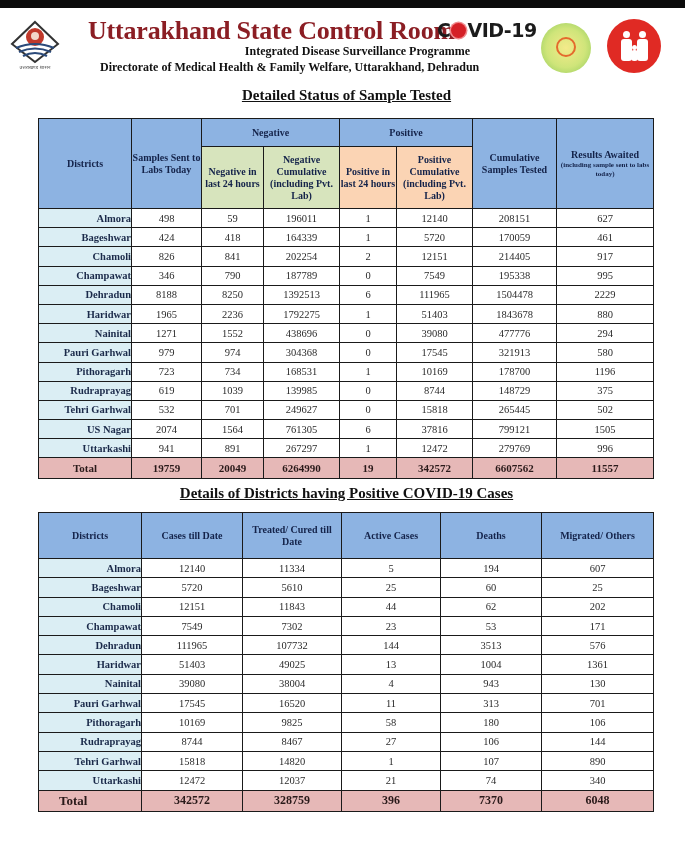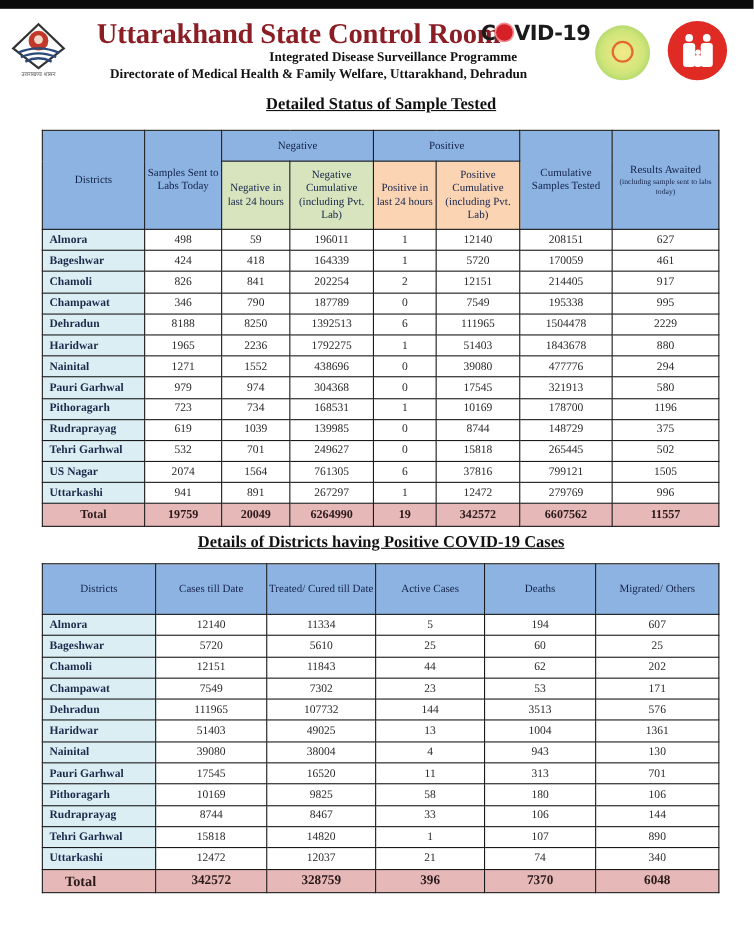--- a/index.html
+++ b/index.html
@@ -23,26 +23,26 @@
   .logo-nhm .disc { position: absolute; left: 4px; top: 2px; width: 54px; height: 54px; border-radius: 50%; background: #e02a24; }
   .logo-nhm .fig { position: absolute; background: #fff; border-radius: 3px; }
   .logo-nhm .head { position: absolute; background: #fff; border-radius: 50%; }
 
   .sec-title { position: absolute; left: 0; width: 685px; text-align: center; font-weight: bold; font-size: 15px; text-decoration: underline; white-space: nowrap; }
   #sec1 { top: 87px; padding-left: 8px; box-sizing: border-box; }
   #sec2 { top: 485px; padding-left: 8px; box-sizing: border-box; }
 
   table { position: absolute; border-collapse: collapse; table-layout: fixed; left: 38px; width: 615px; }
   td, th { border: 1px solid #1a1a1a; padding: 0; text-align: center; vertical-align: middle; }
-  th { font-weight: normal; color: #14234a; font-size: 10px; line-height: 12px; }
+  th { font-weight: bold; color: #14234a; font-size: 10px; line-height: 12px; }
   td { font-size: 10.5px; color: #2a2a2a; }
   .blue { background: #8db3e2; }
   .green { background: #d7e4bd; }
   .orange { background: #fbd4b4; }
-  td.dist { background: #dbeef4; text-align: left; padding-left: 6px; font-weight: bold; color: #1b2a4a; font-size: 10.5px; }
+  td.dist { background: #dbeef4; text-align: right; padding-left: 6px; font-weight: bold; color: #1b2a4a; font-size: 10.5px; }
   tr.total td { background: #e6b8b7; font-weight: bold; color: #2a1a1a; font-size: 11px; }
   tr.total td.tlabel { font-size: 11px; }
   .small { font-size: 7px; line-height: 9px; display: block; }
 
   #t1 { top: 118px; }
   #t1 tr.grp th { height: 27px; font-size: 10px; }
   #t1 tr.sub th { height: 61px; }
   #t1 tr.row td { height: 18.2px; }
   #t1 tr.total td { height: 20px; }
 
@@ -357,21 +357,21 @@
         <td>10169</td>
         <td>9825</td>
         <td>58</td>
         <td>180</td>
         <td>106</td>
       </tr>
       <tr class="row">
         <td class="dist">Rudraprayag</td>
         <td>8744</td>
         <td>8467</td>
-        <td>33</td>
+        <td>27</td>
         <td>106</td>
         <td>144</td>
       </tr>
       <tr class="row">
         <td class="dist">Tehri Garhwal</td>
         <td>15818</td>
         <td>14820</td>
         <td>1</td>
         <td>107</td>
         <td>890</td>

